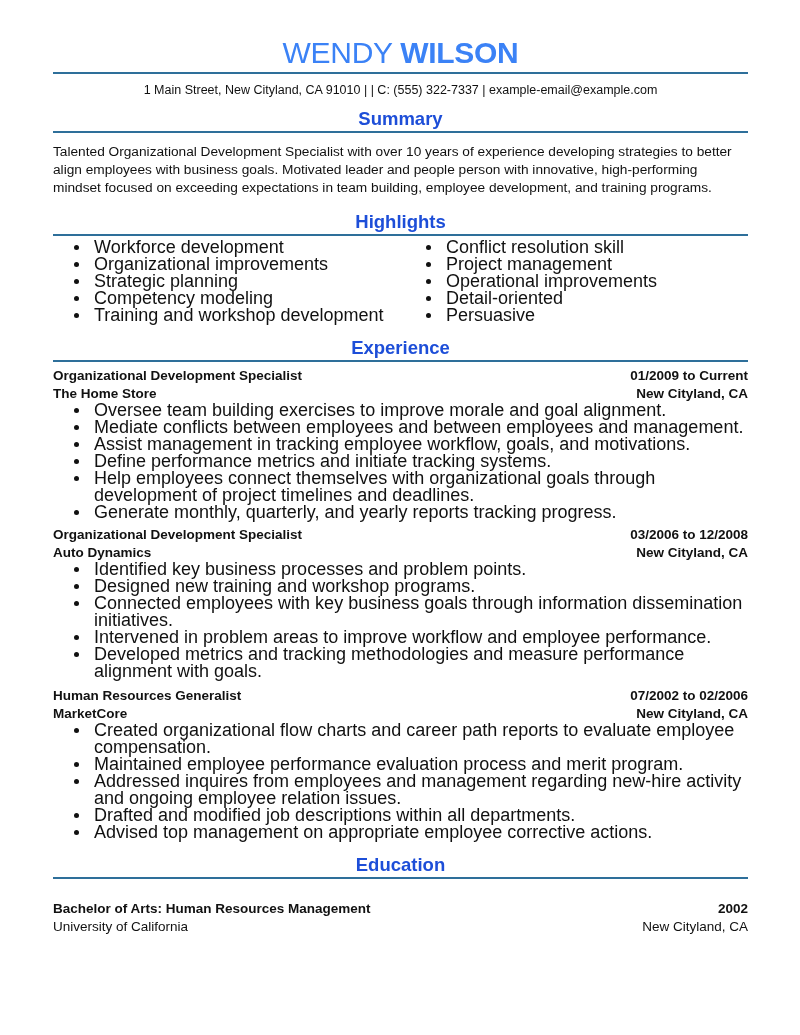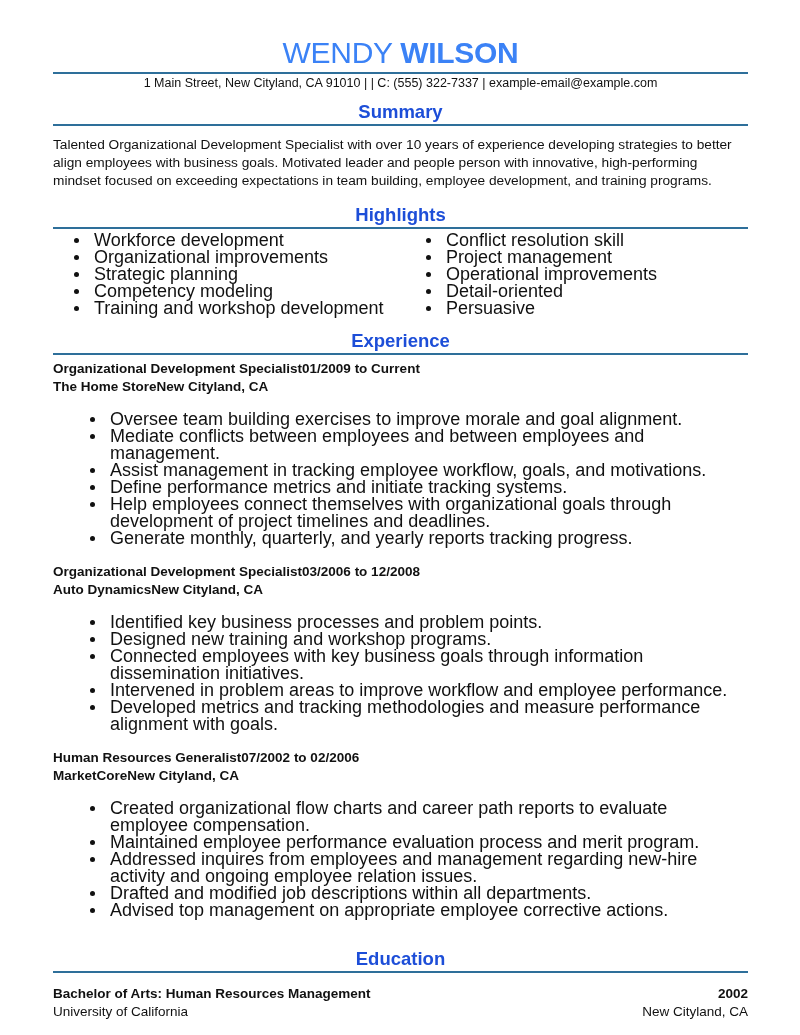--- a/index.html
+++ b/index.html
@@ -7,36 +7,36 @@
     width: 800px; height: 1035px; overflow: hidden; position: relative;
     font-family: "Liberation Sans", sans-serif; color: #111; font-size: 13.5px;
   }
   .page { position: absolute; left: 53px; top: 0; width: 695px; }
   .name {
     text-align: center; color: #3b82f6; font-size: 30px; letter-spacing: -0.3px;
     margin-top: 34px; height: 38px; line-height: 38px;
   }
   .name .last { font-weight: bold; }
   .rule { border-top: 2px solid #2e6f9a; }
-  .contact { text-align: center; font-size: 12.5px; height: 18px; line-height: 18px; }
+  .contact { text-align: center; font-size: 12.5px; margin-top: 7px; height: 18px; line-height: 18px; }
   .section-title {
     text-align: center; color: #1d4ed8; font-weight: bold; font-size: 18.5px;
     height: 24px; line-height: 24px;
   }
   .para { line-height: 18px; font-size: 13.7px; margin-top: 10px; }
   .hl { display: flex; margin-top: 3px; }
   .hl ul { list-style: none; margin: 0; padding: 0; }
   .hl .col1 { width: 352px; }
-  ul.bul { list-style: none; margin: 16px; padding: 0; }
+  ul.bul { list-style: none; margin: 0; padding: 0; }
   li.b { position: relative; padding-left: 41px; line-height: 17px; font-size: 18px; }
   li.b::before {
     content: ""; position: absolute; left: 21px; top: 6px; width: 5px; height: 5px;
     border-radius: 50%; background: #111;
   }
-  .job-row { display: flex; justify-content: flex-start; font-weight: bold; line-height: 17.5px; font-size: 13.5px; }
+  .job-row { display: flex; justify-content: space-between; font-weight: bold; line-height: 17.5px; font-size: 13.5px; }
   .edu-row { display: flex; justify-content: space-between; line-height: 17.5px; font-size: 13.5px; }
   .edu-row.bold { font-weight: bold; }
 </style>
 </head>
 <body>
 
 <div class="page">
   <div class="name">
     <span>WENDY</span>
     <span class="last">WILSON</span>
@@ -124,21 +124,21 @@
       <li class="b">Maintained employee performance evaluation process and merit program.</li>
       <li class="b">Addressed inquires from employees and management regarding new-hire activity and ongoing employee relation issues.</li>
       <li class="b">Drafted and modified job descriptions within all departments.</li>
       <li class="b">Advised top management on appropriate employee corrective actions.</li>
     </ul>
   </div>
 
   <div style="height:12px"></div>
   <div class="section-title">Education</div>
   <div class="rule"></div>
-  <div style="margin-top:12px">
+  <div style="margin-top:21px">
     <div class="edu-row bold">
       <span><span>Bachelor of Arts</span><span>: Human Resources Management</span></span>
       <span>2002</span>
     </div>
     <div class="edu-row">
       <span>University of California</span>
       <span>New Cityland, CA</span>
     </div>
   </div>
 </div>

